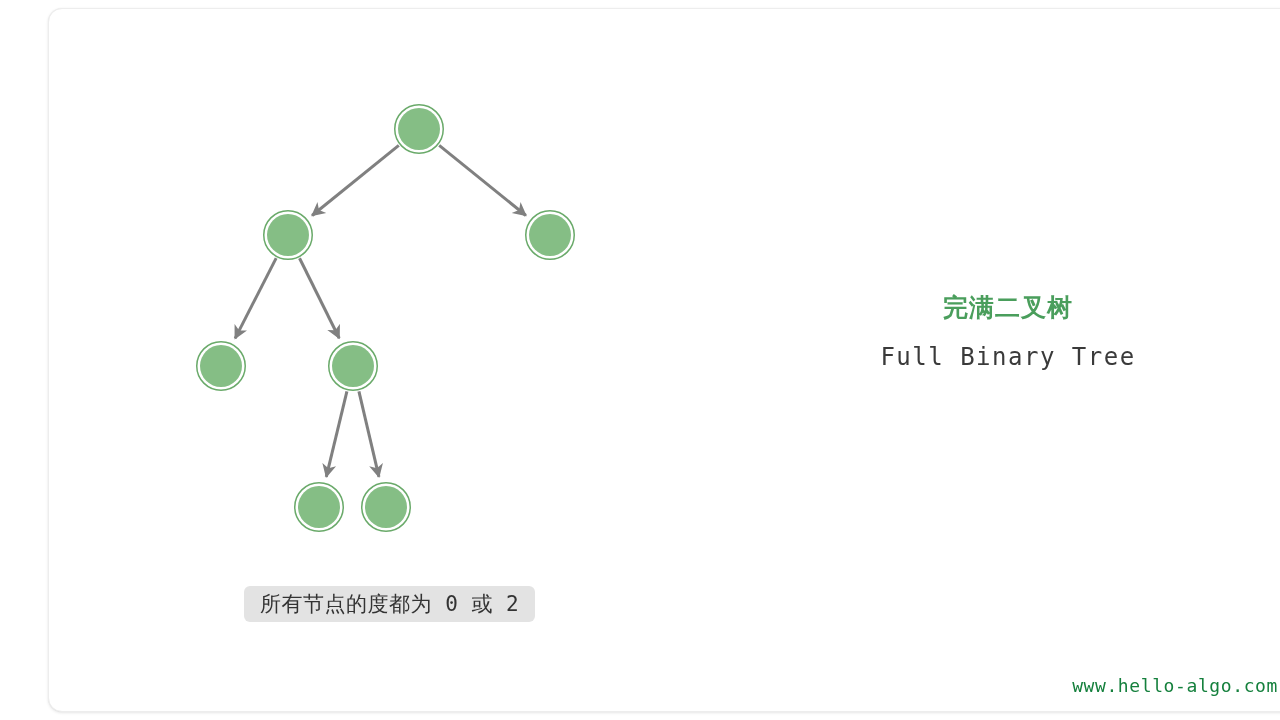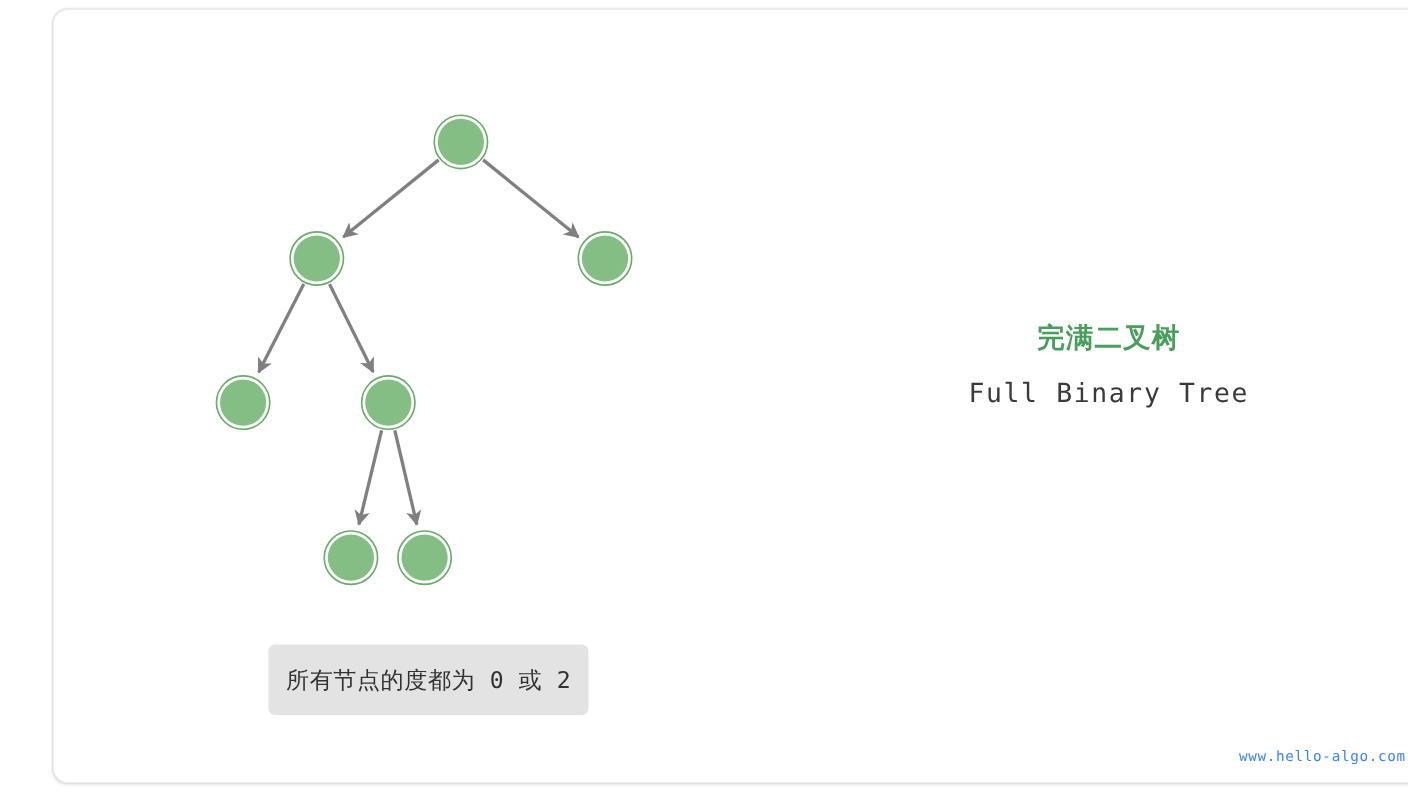--- a/index.html
+++ b/index.html
@@ -63,42 +63,42 @@
     font-weight: normal;
     color: #3a3a3a;
     letter-spacing: 1.5px;
     margin-top: 21px;
   }
   
   #caption-chip {
     position: absolute;
     left: 204px;
     top: 586px;
-    height: 64px;
+    height: 36px;
     box-sizing: border-box;
     display: flex;
     align-items: center;
     justify-content: center;
     padding: 0 16px;
     background: #e3e3e3;
     border-radius: 6px;
     font-family: "DejaVu Sans Mono", monospace;
     font-size: 21px;
     color: #333333;
     letter-spacing: 0.5px;
     white-space: nowrap;
   }
   
   #watermark {
     position: absolute;
     right: 42px;
     bottom: 24px;
     font-family: "DejaVu Sans Mono", monospace;
-    font-size: 13px;
-    color: #3b82f6;
+    font-size: 18px;
+    color: #15803d;
     letter-spacing: 0.6px;
   }
 </style>
 </head>
 <body>
 
 <div id="stage">
 
   <div id="frame"></div>
 

